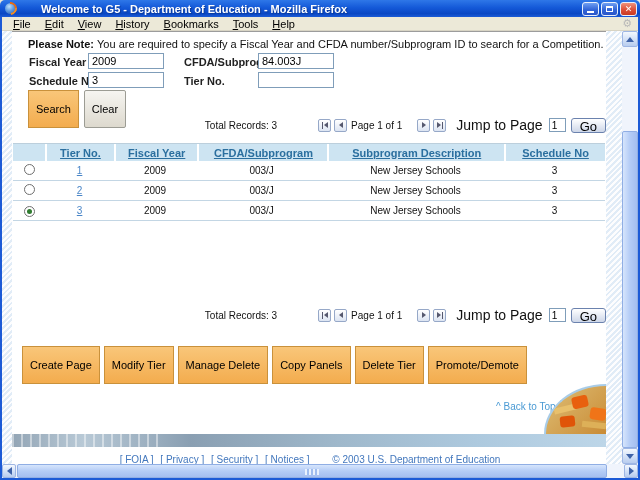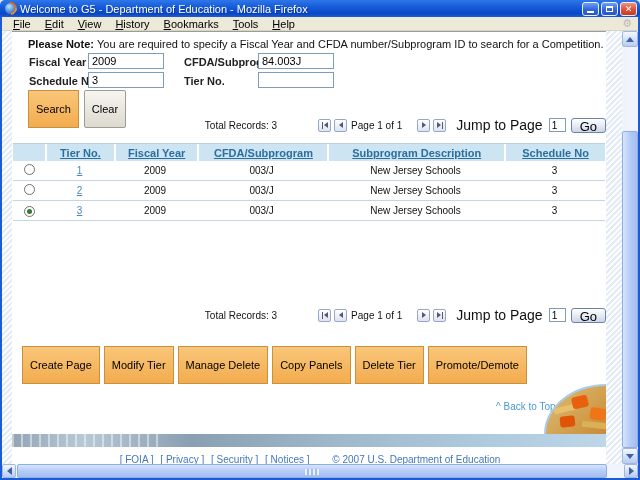--- a/index.html
+++ b/index.html
@@ -11,22 +11,22 @@
   
   .titlebar { position:absolute; left:0; top:0; width:640px; height:17px;
     background:linear-gradient(180deg,#2E77E8 0%,#1459D8 45%,#0A47C4 80%,#1B5BD6 100%);
     border-radius:5px 5px 0 0; display:flex; align-items:center; padding:0 3px; }
   .ff-icon { width:11px; height:11px; border-radius:50%;
     background:radial-gradient(circle at 38% 32%,#BFE0FA 0%,#5E9AE0 45%,#1D4FA8 100%);
     position:relative; margin:0 4px 0 2px; flex:0 0 auto; }
   .ff-icon::after { content:""; position:absolute; left:-1px; top:-1px; width:9px; height:9px;
     border-radius:50%; border:2px solid transparent; border-right-color:#F28A1E; border-top-color:#E86A10;
     transform:rotate(40deg); }
-  .wtitle { color:#fff; font-weight:normal; font-size:11px; text-shadow:1px 1px 1px #0A3A9A;
-    white-space:nowrap; overflow:hidden; flex:1; }
+  .wtitle { color:#fff; font-weight:bold; font-size:11px; text-shadow:1px 1px 1px #0A3A9A;
+    white-space:nowrap; overflow:hidden; flex:1;margin-left:21px; }
   .winbtns { display:flex; gap:2px; }
   .wbtn { width:17px; height:14px; border-radius:3px; border:1px solid #E8F0FC;
     display:flex; align-items:center; justify-content:center; }
   .wbtn.bluebtn { background:linear-gradient(180deg,#6F9FF2 0%,#3366D8 55%,#2A55C8 100%); }
   .wbtn.close { background:linear-gradient(180deg,#F0937C 0%,#DE5038 55%,#C83A22 100%);
     color:#fff; font-size:9px; font-weight:bold; }
   .glyph-min { width:7px; height:2px; background:#fff; margin-top:6px; }
   .glyph-max { width:7px; height:6px; border:1px solid #fff; border-top-width:2px; }
 
   
@@ -314,21 +314,21 @@
         <div class="chair3"></div>
       </div>
 
       <div class="gradbar"></div>
 
       <div class="footer">
         <span class="flink">[  FOIA  ]</span>
         <span class="flink">[  Privacy  ]</span>
         <span class="flink">[  Security  ]</span>
         <span class="flink">[  Notices  ]</span>
-        <span class="copy">©  2007  U.S.  Department  of  Education</span>
+        <span class="copy">©  2003  U.S.  Department  of  Education</span>
       </div>
     </div>
 
     <div class="vscroll">
       <div class="sbtn up">
           <i class="tri-up"></i>
         </div>
       <div class="vthumb"></div>
       <div class="sbtn down">
           <i class="tri-down"></i>

